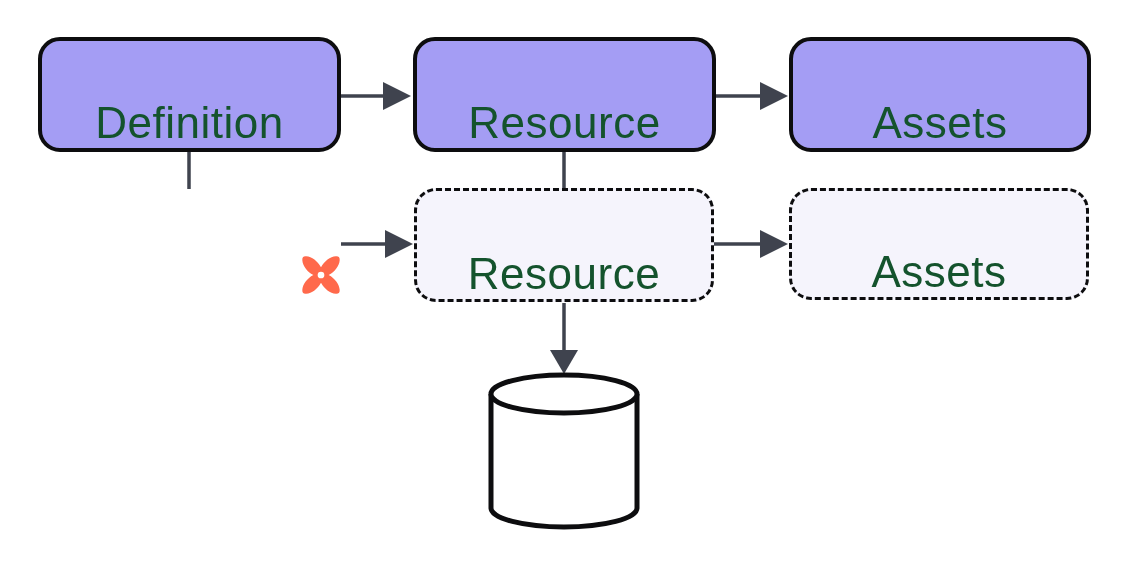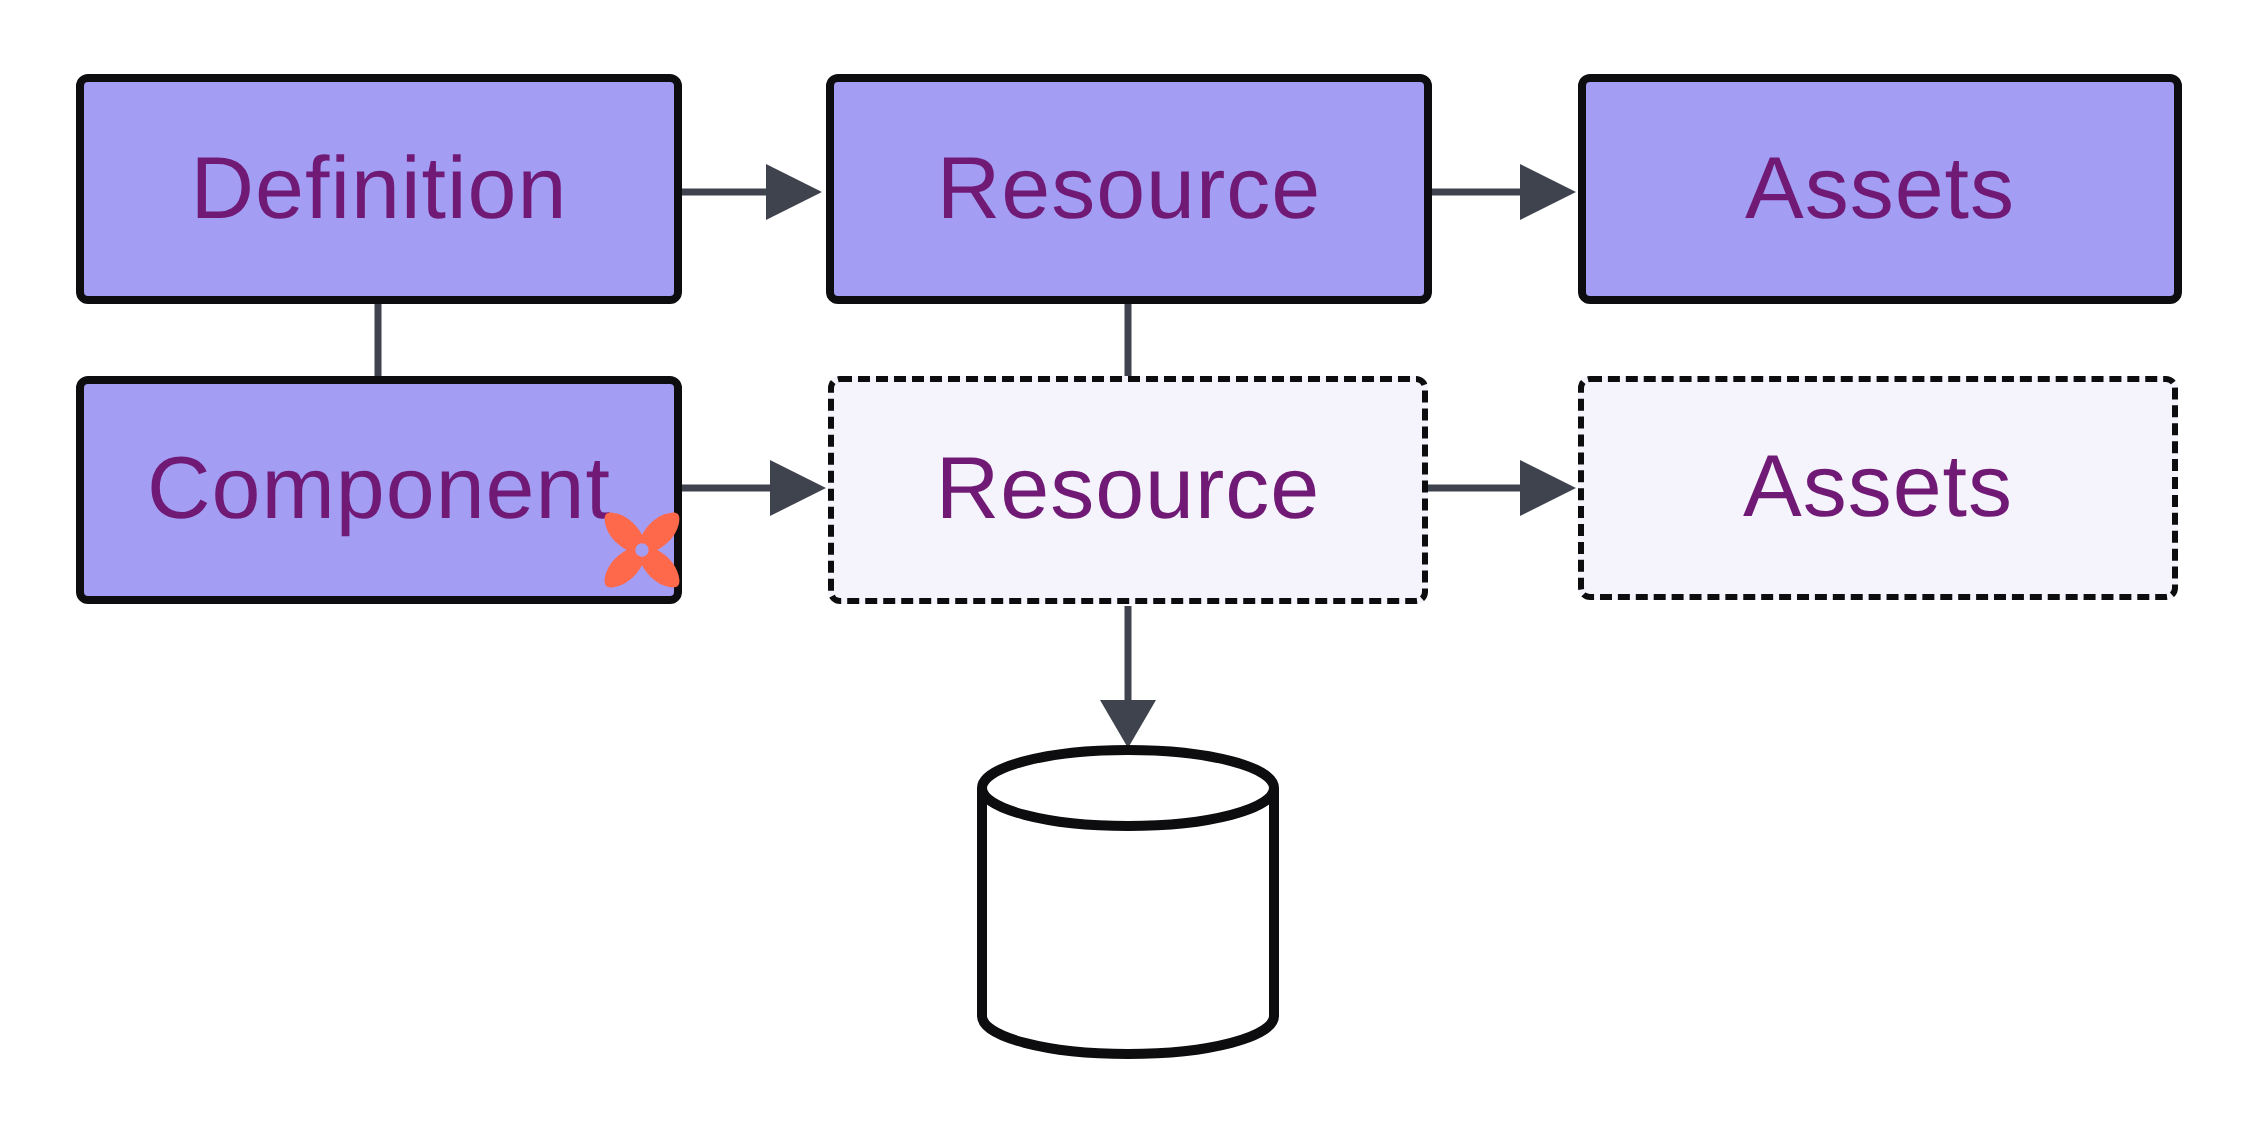--- a/index.html
+++ b/index.html
@@ -17,28 +17,28 @@
   }
   .connector-layer {
     position: absolute;
     left: 0; top: 0;
     width: 1129px; height: 566px;
     z-index: 1;
   }
   .node {
     position: absolute;
     box-sizing: border-box;
-    border-radius: 6px;
+    border-radius: 22px;
     display: flex;
-    align-items: center;
+    align-items: flex-end;
     justify-content: center;
     font-size: 44px;
     font-weight: 500;
     letter-spacing: 0.5px;
-    color: #701a75;
+    color: #14532d;
     z-index: 2;
   }
   .node--solid {
     background: #a49df4;
     border: 4px solid #0d0d0f;
   }
   .node--dashed {
     background: #f5f4fc;
     border: 3px dashed #0d0d0f;
   }
@@ -108,23 +108,20 @@
   </div>
 
   <div class="node node--solid pos-resource-top">
     <span class="node-label">Resource</span>
   </div>
 
   <div class="node node--solid pos-assets-top">
     <span class="node-label">Assets</span>
   </div>
 
-  <div class="node node--solid pos-component">
-    <span class="node-label">Component</span>
-  </div>
 
   <div class="node node--dashed pos-resource-planned">
     <span class="node-label">Resource</span>
   </div>
 
   <div class="node node--dashed pos-assets-planned">
     <span class="node-label">Assets</span>
   </div>
 
   <svg class="badge-icon" viewBox="0 0 48 48" xmlns="http://www.w3.org/2000/svg">

